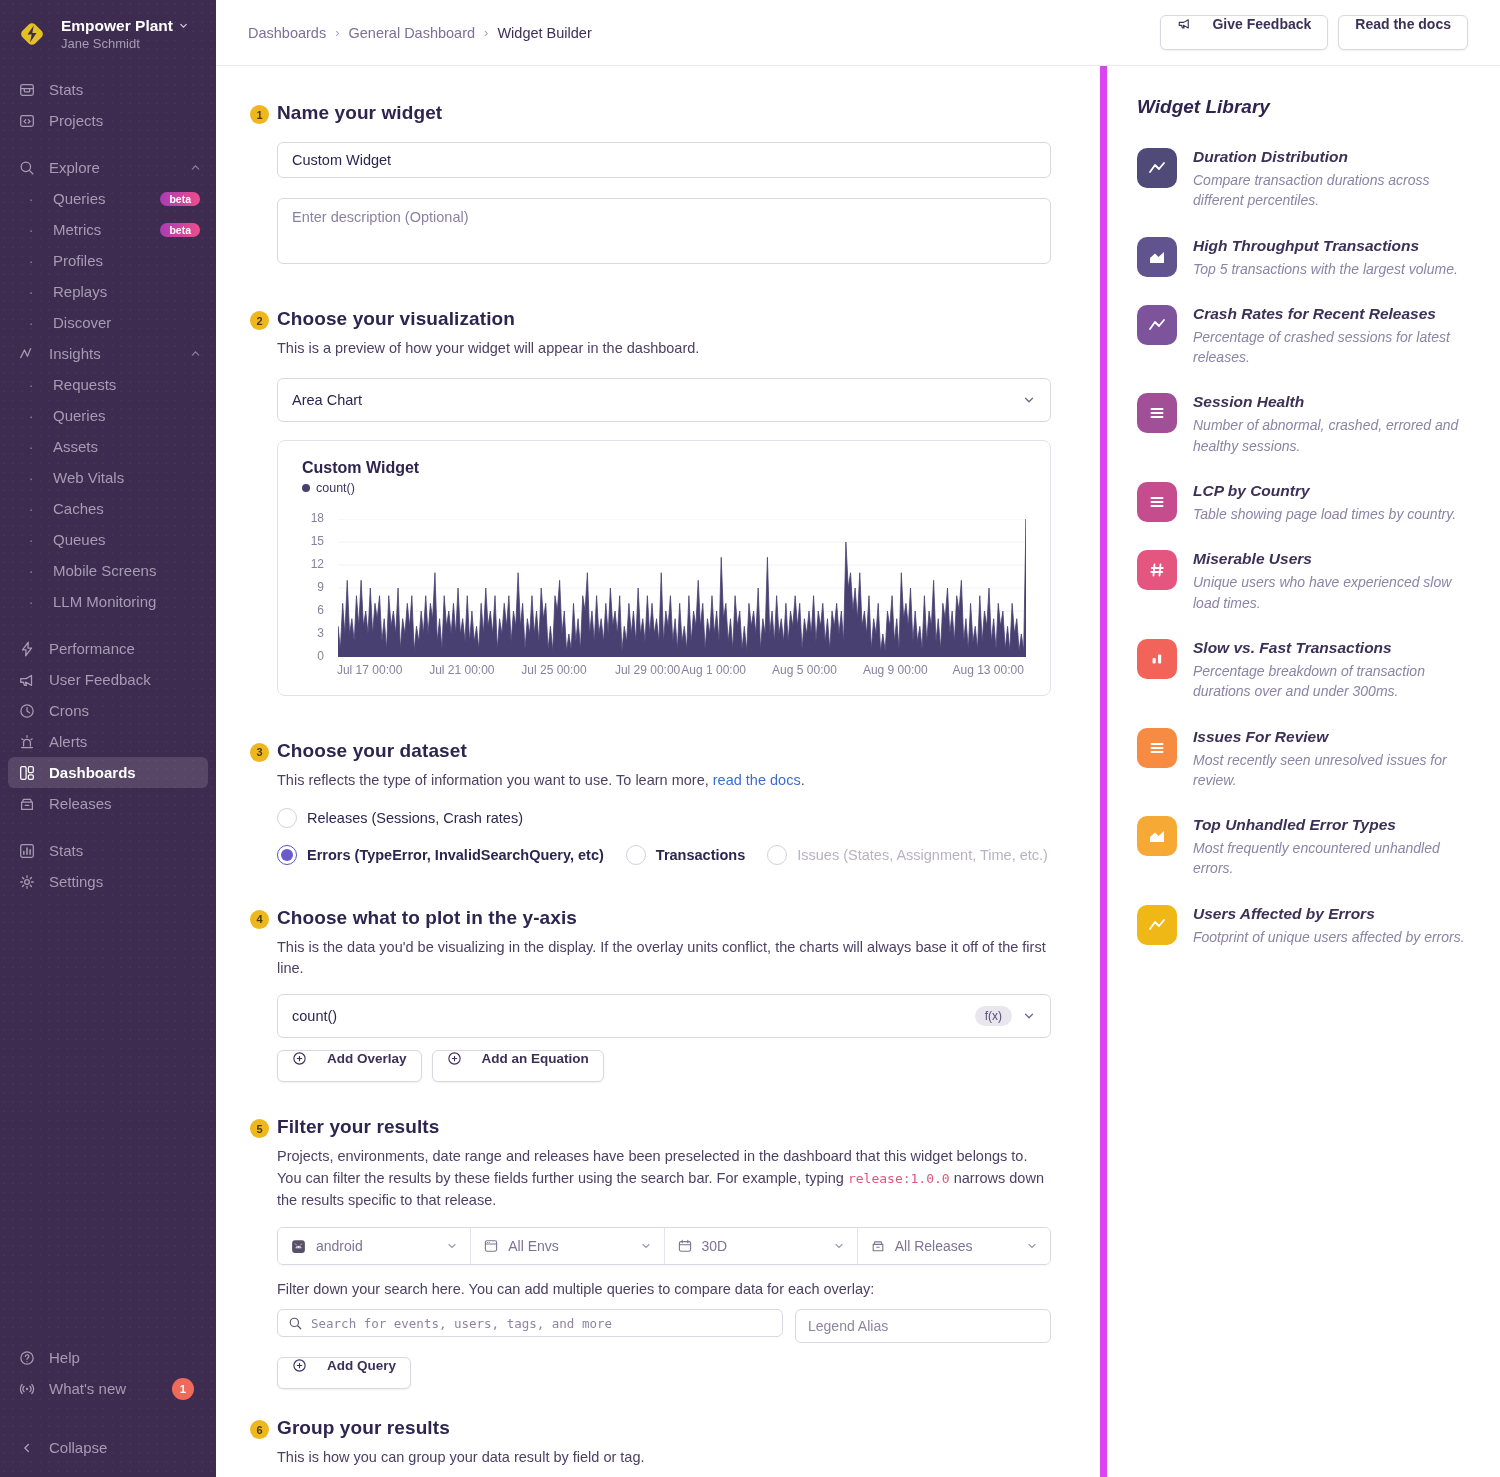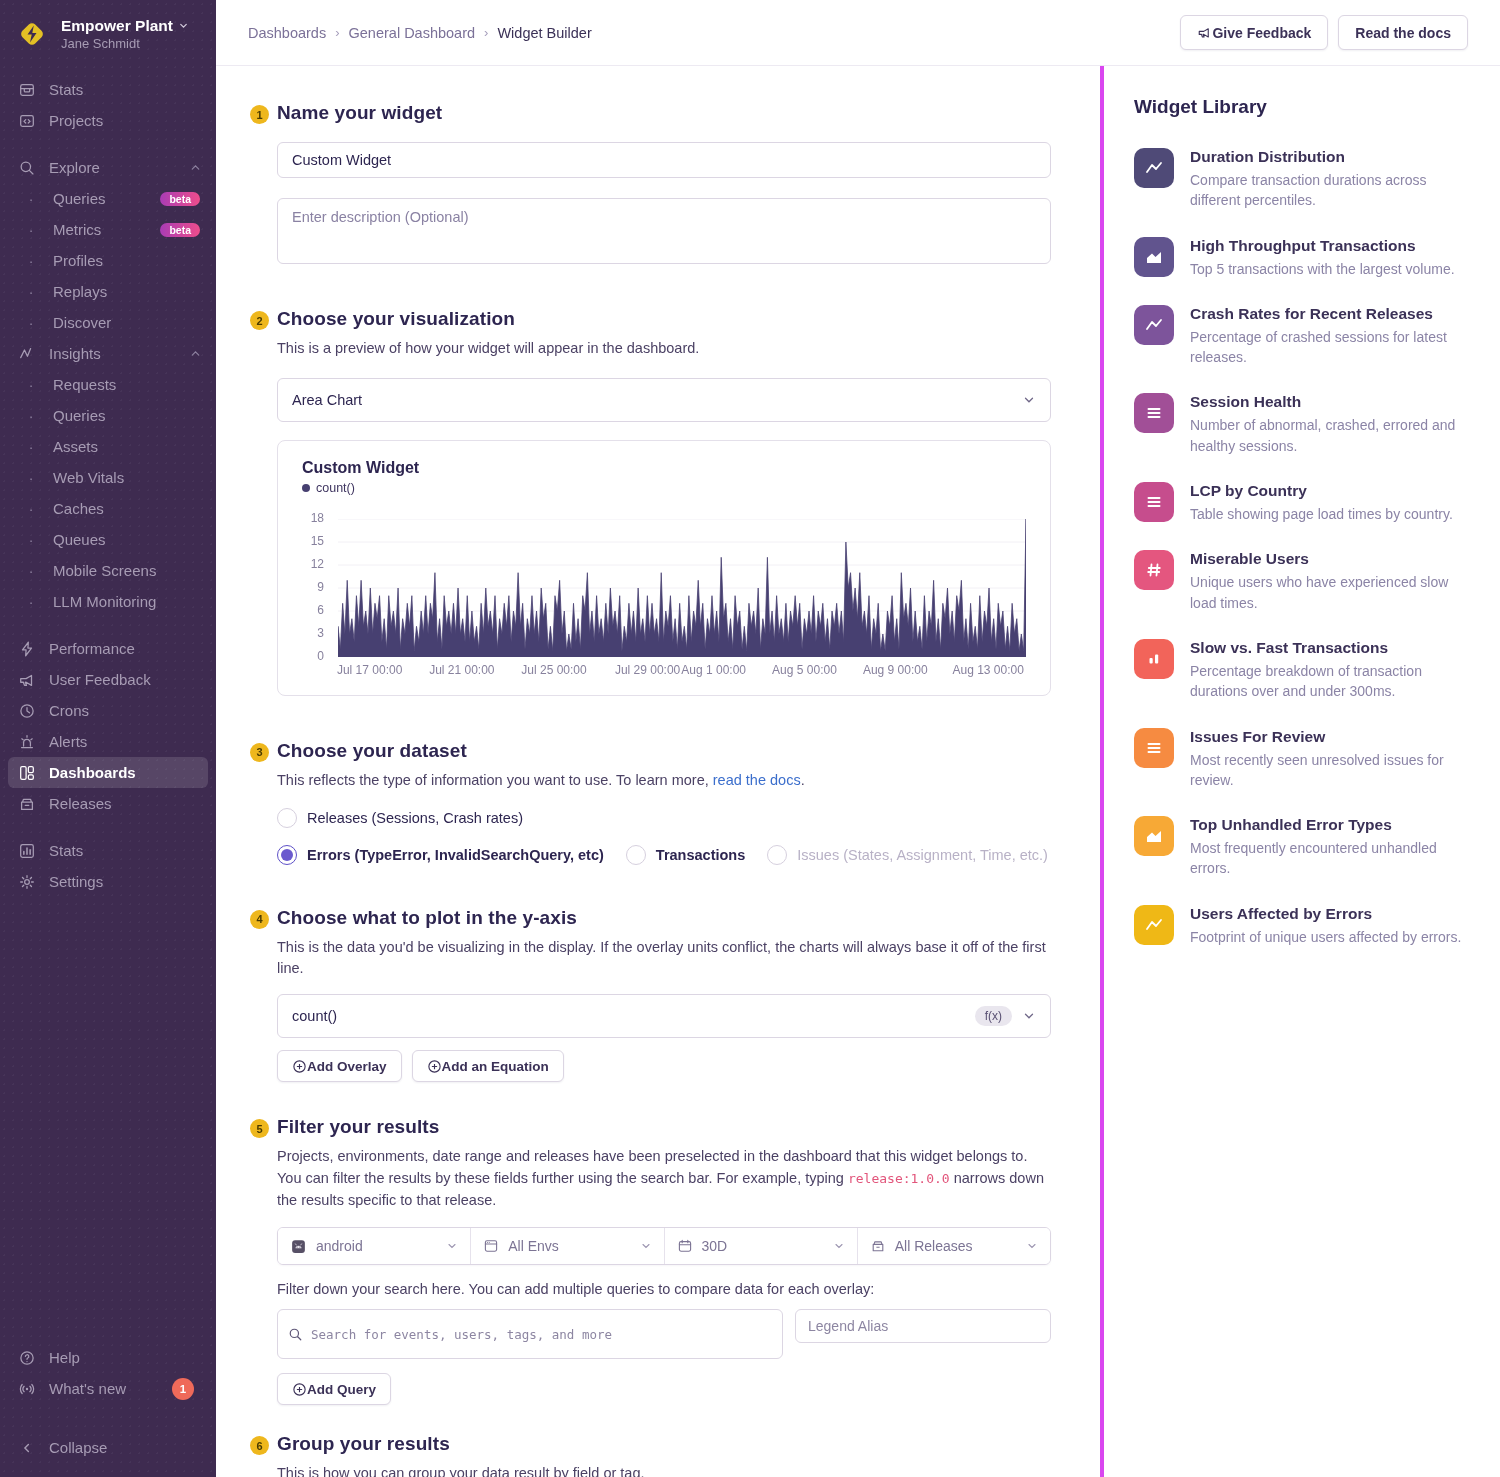--- a/index.html
+++ b/index.html
@@ -35,21 +35,21 @@
 
   
   .content { flex:1; display:flex; flex-direction:column; height:1477px; }
   .topbar { height:66px; flex:0 0 66px; display:flex; align-items:center; padding:0 32px 0 32px;
     border-bottom:1px solid #edeaf2; background:#fff; }
   .crumbs { display:flex; align-items:center; gap:9px; font-size:14.5px; }
   .crumb-link { color:#7b7198; cursor:pointer; }
   .crumb-sep { color:#a59dbb; font-size:13px; }
   .crumb-cur { color:#3b3157; }
   .topbar-actions { margin-left:auto; display:flex; gap:10px; }
-  .btn { display:inline-flex; align-items:center; gap:0; height:35px; padding:0 16px;
+  .btn { display:inline-flex; gap:20px; height:35px; padding:0 16px;
     background:#fff; border:1px solid #dcd6e3; border-radius:6px; font-size:14px; font-weight:700;
     color:#3b3157; cursor:pointer; box-shadow:0 1px 2px rgba(45,37,80,.07); }
   .btn svg { flex:0 0 auto; }
 
   .body-row { flex:1; display:flex; overflow:hidden; }
   .main { flex:1; padding:36px 49px 0 34px; overflow:hidden; }
 
   
   .step { display:grid; grid-template-columns:27px 1fr; }
   .step-badge { width:19px; height:19px; border-radius:50%; background:#eeb71d; color:#4a3b00;
@@ -105,37 +105,37 @@
   .btn.small { height:32px; font-size:13.5px; padding:0 14px; }
 
   
   .filterbar { margin-top:16px; display:flex; border:1px solid #dcd6e3; border-radius:6px; height:38px;
     box-shadow:0 1px 2px rgba(45,37,80,.04); overflow:hidden; }
   .fseg { flex:1; display:flex; align-items:center; gap:9px; padding:0 12px; font-size:14px; color:#7c7494; cursor:pointer; background:#fff; }
   .fseg + .fseg { border-left:1px solid #e6e2ec; }
   .fseg .f-chev { margin-left:auto; display:flex; }
   .filter-hint { margin-top:16px; font-size:14.5px; color:#4b4164; }
   .search-row { margin-top:12px; display:flex; gap:12px; }
-  .searchbox { flex:1; height:50px; border:1px solid #dcd6e3; border-radius:6px; display:flex; align-items:center; gap:8px; padding:0 10px; background:#fff; }
+  .searchbox { flex:1; height:28px; border:1px solid #dcd6e3; border-radius:6px; display:flex; align-items:center; gap:8px; padding:0 10px; background:#fff; }
   .searchbox input { border:none; outline:none; flex:1; font-family:"DejaVu Sans Mono", monospace; font-size:12.5px; color:#2d2550; background:transparent; }
   .searchbox input::placeholder { color:#8d86a2; }
   .legend-input { width:256px; height:34px; border:1px solid #dcd6e3; border-radius:6px; padding:0 12px;
     font-family:"Liberation Sans", sans-serif; font-size:14px; outline:none; }
   .legend-input::placeholder { color:#8d86a2; }
   .add-query { margin-top:14px; }
 
   
   #step1 { margin-bottom:40px; }
   #step2 { margin-bottom:44px; }
   #step3 { margin-bottom:42px; }
   #step4 { margin-bottom:34px; }
   #step5 { margin-bottom:28px; }
 
   
-  .library { width:400px; flex:0 0 400px; border-left:4px solid #d946ef; padding:30px 30px 0 30px; overflow:hidden; }
+  .library { width:400px; flex:0 0 400px; border-left:7px solid #d946ef; padding:30px 30px 0 30px; overflow:hidden;font-style:italic; }
   .library h2 { font-size:19px; font-weight:700; color:#2d2550; margin-bottom:30px; }
   .lib-item { display:flex; gap:16px; margin-bottom:26px; cursor:pointer; }
   .lib-icon { width:40px; height:40px; flex:0 0 40px; border-radius:10px; display:flex; align-items:center; justify-content:center; }
   .lib-title { font-size:15.5px; font-weight:600; color:#3b3157; margin-bottom:4px; }
   .lib-desc { font-size:14px; color:#8b84a6; line-height:1.45; }
 </style>
 </head>
 <body>
 
 <nav class="sidebar">

